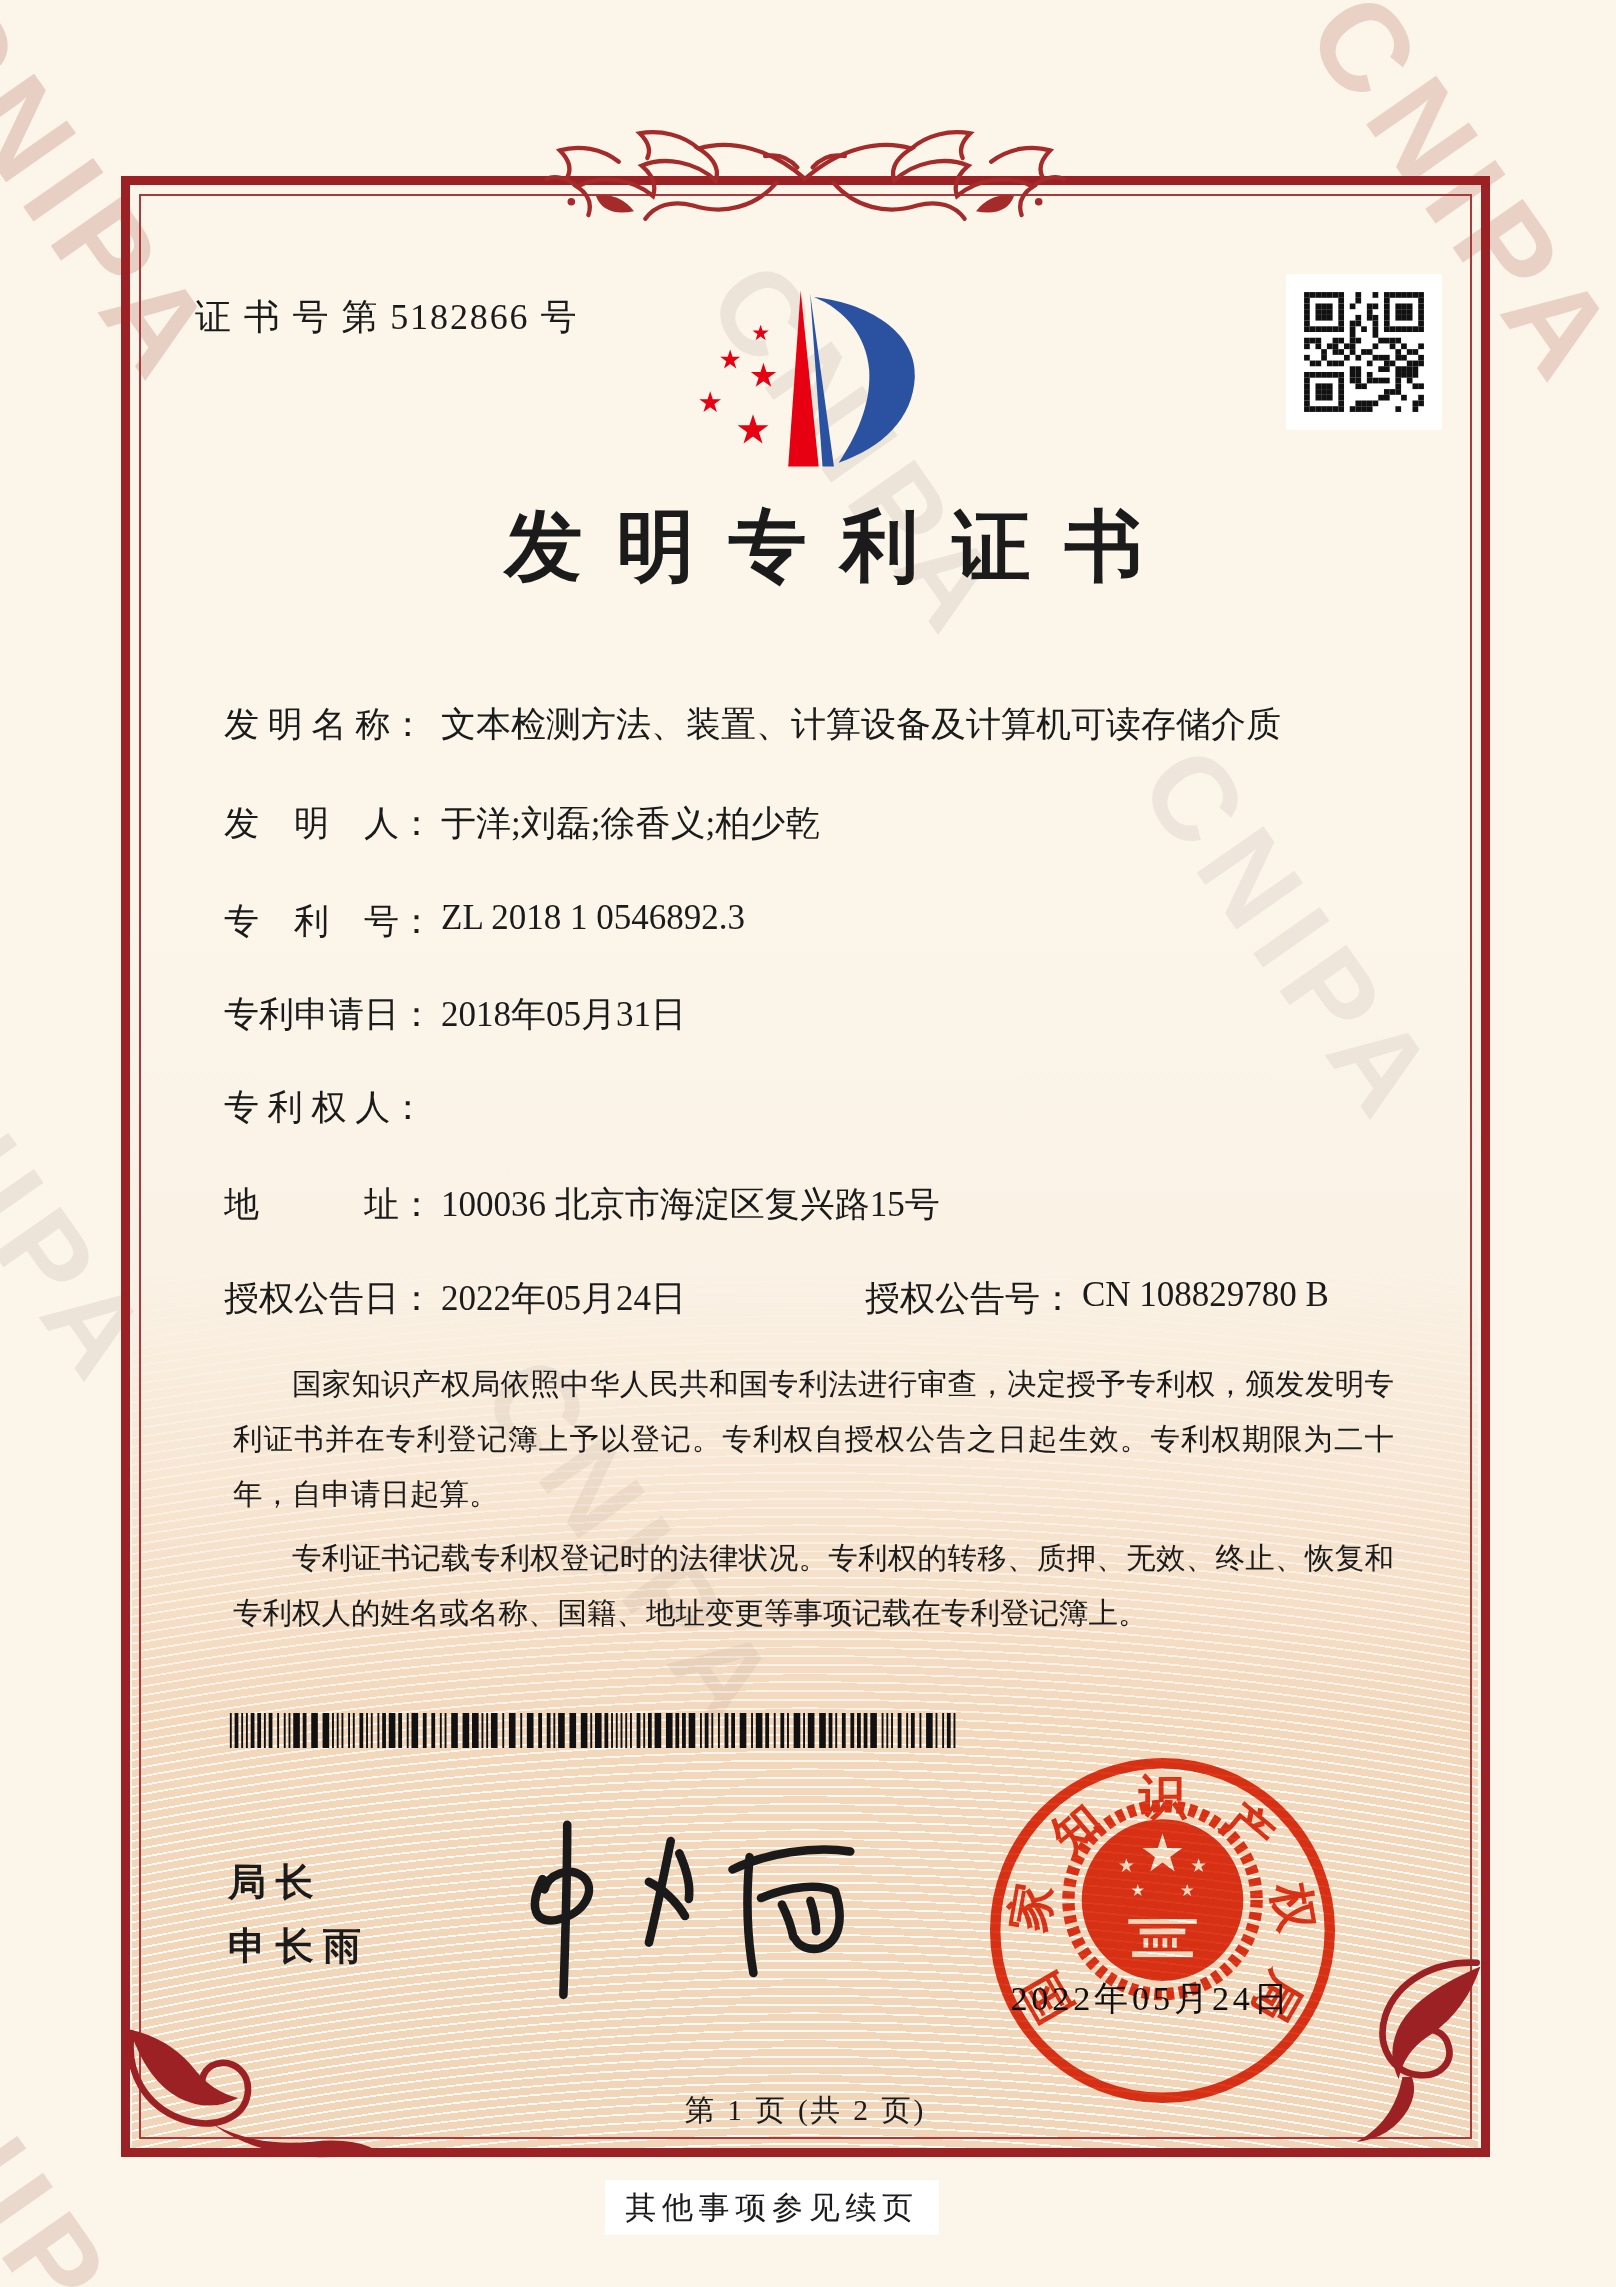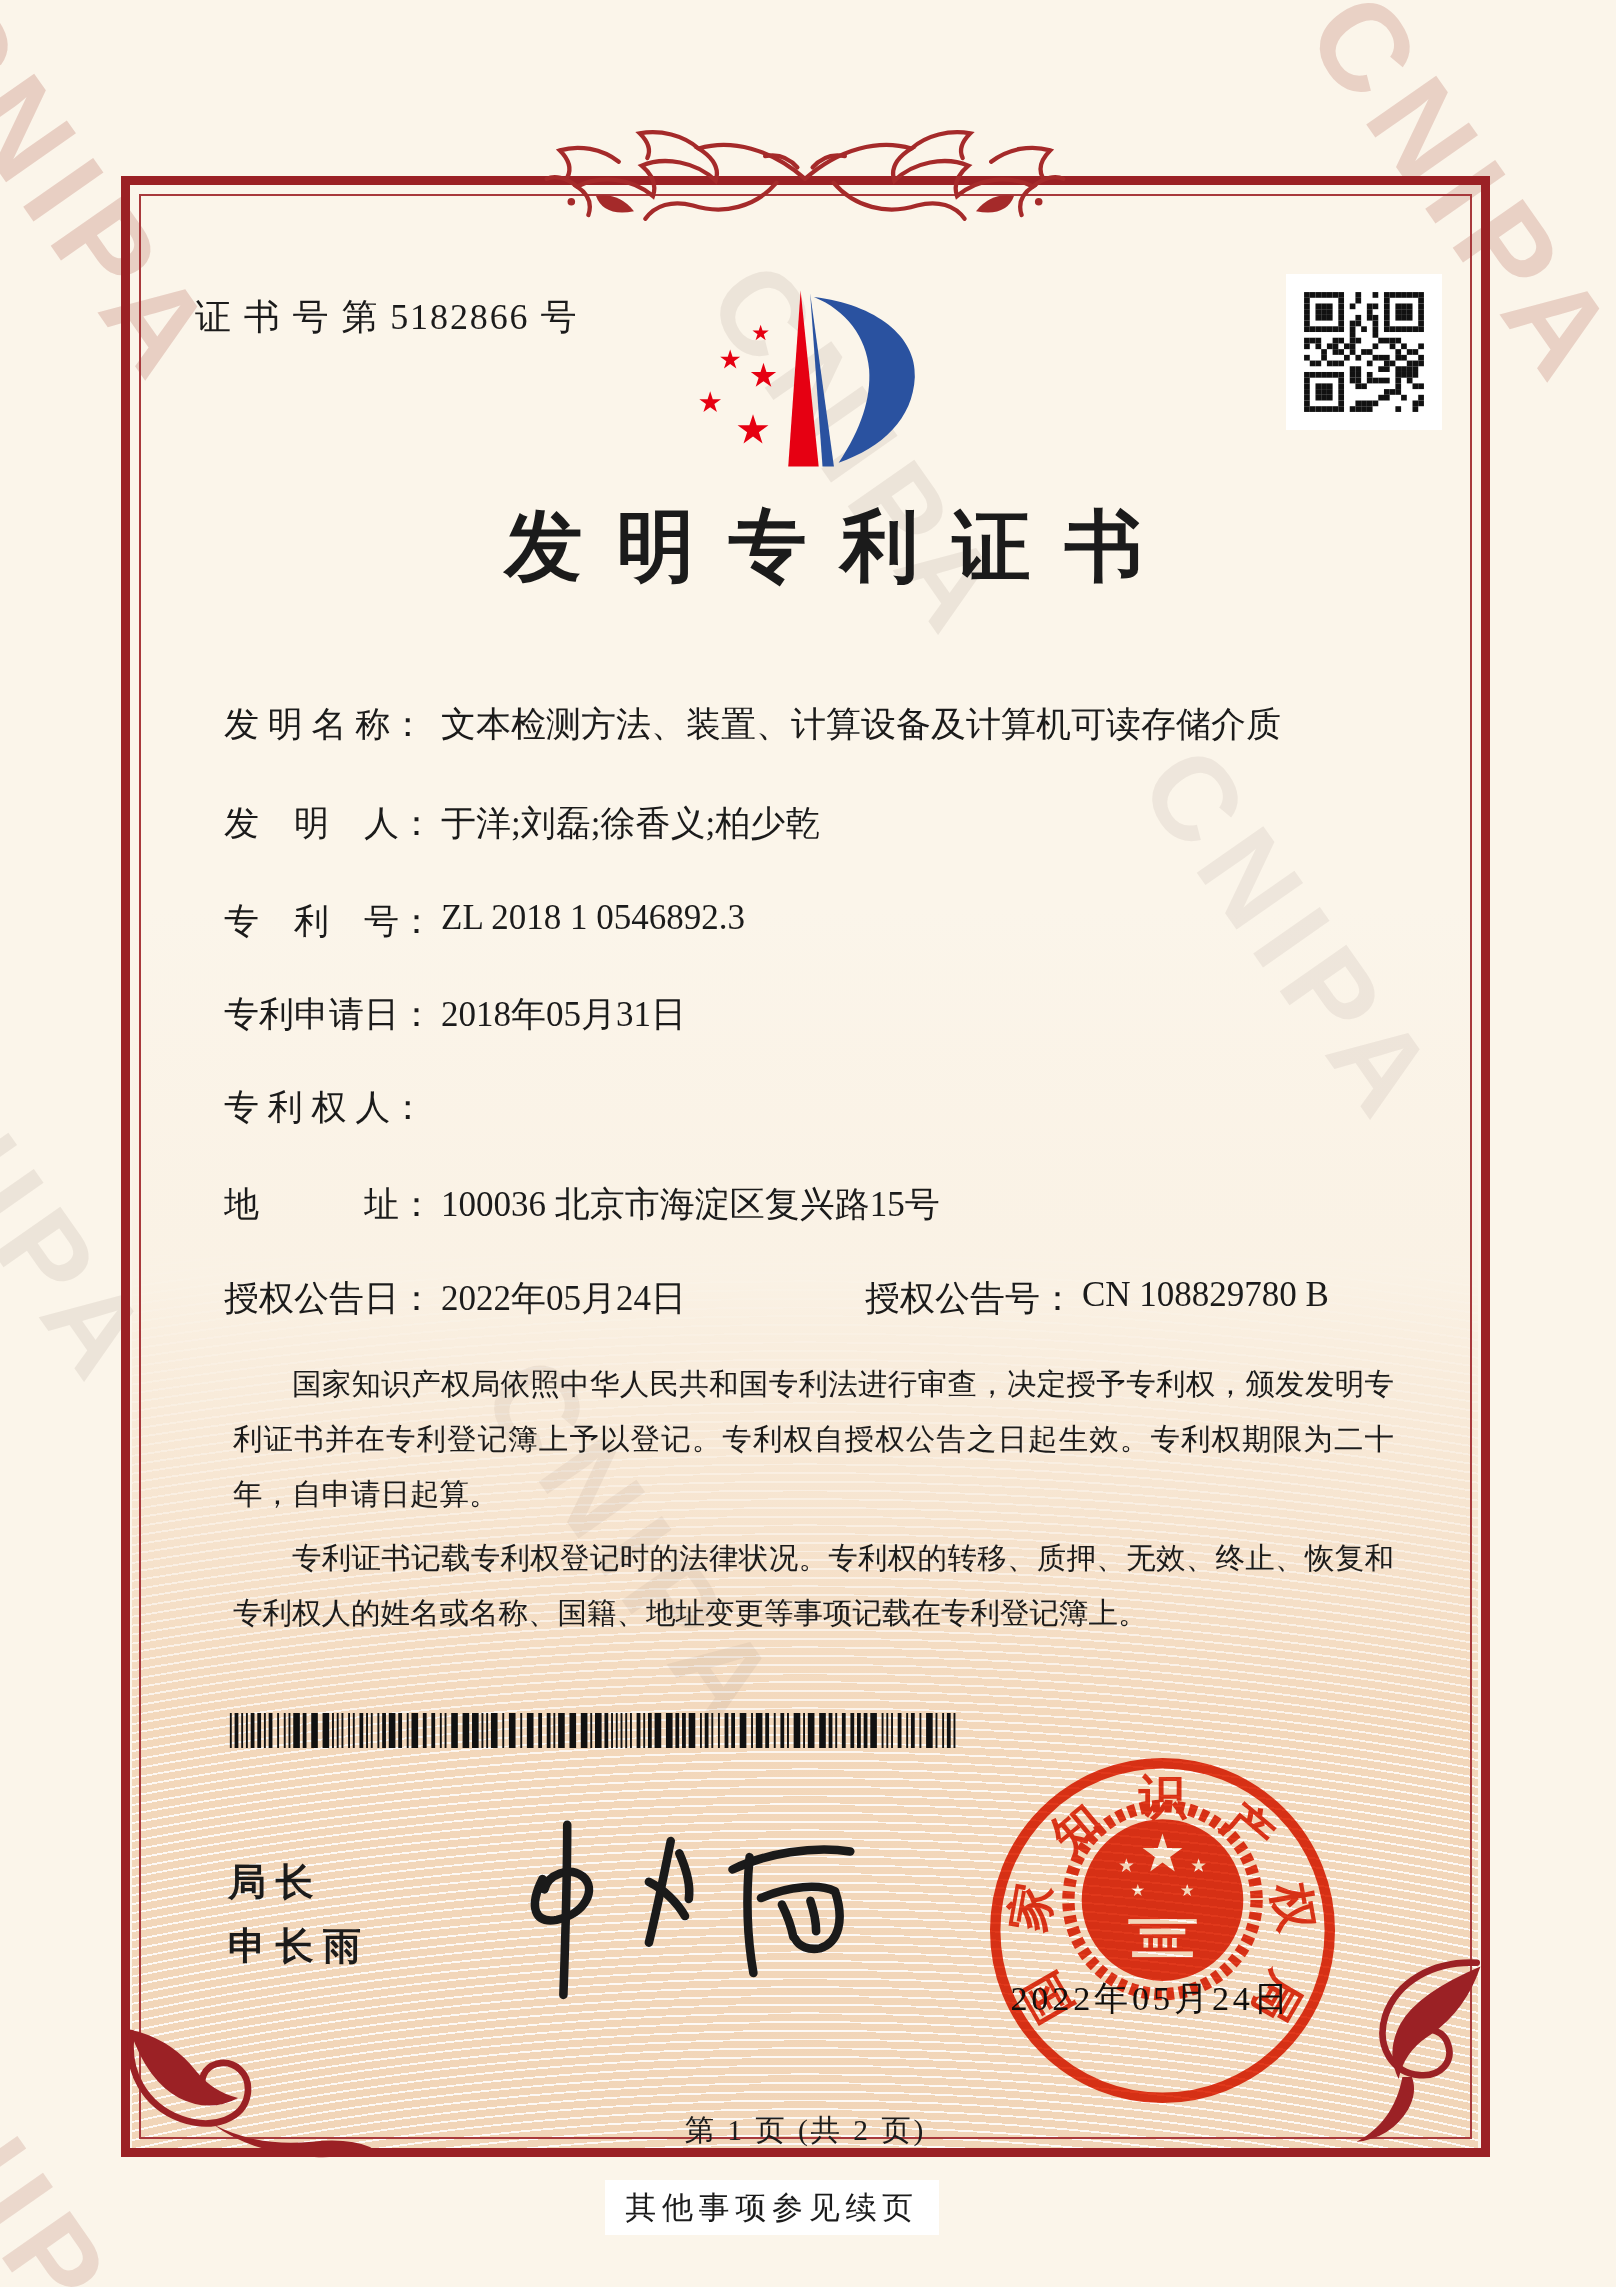--- a/index.html
+++ b/index.html
@@ -44,21 +44,21 @@
   .frow .cell2{position:absolute;left:613px;display:flex;margin-left:28px;}
   .body-text{position:absolute;left:224px;top:1348px;width:1179px;font-size:29.5px;
     line-height:55px;text-align:justify;z-index:5;}
   .body-text p{margin:9px;text-indent:2em;}
   .barcode{position:absolute;left:228px;top:1713px;z-index:5;}
   .dir-label{position:absolute;left:228px;font-size:38px;letter-spacing:9.5px;
     font-family:"Liberation Sans","DejaVu Sans",sans-serif;font-weight:600;z-index:5;}
   .sig{position:absolute;left:476px;top:1798px;z-index:5;}
   .seal{position:absolute;left:980px;top:1748px;z-index:6;mix-blend-mode:multiply;}
   .page-num{position:absolute;left:121px;top:2091px;width:1369px;text-align:center;
-    font-size:29.5px;letter-spacing:2.9px;z-index:5;margin-top:20px;}
+    font-size:29.5px;letter-spacing:2.9px;z-index:5;}
   .foot-strip{position:absolute;left:605px;top:2180px;width:334px;height:55px;background:#fff;
     display:flex;align-items:center;justify-content:center;z-index:5;}
   .foot-note{font-size:31px;letter-spacing:5.7px;}
 </style>
 </head>
 <body>
 
 <div class="page">
 
   <div class="wm" style="left:-5.7px;top:-34px;font-size:124px;color:rgba(206,150,138,.40);">CNIPA</div>

